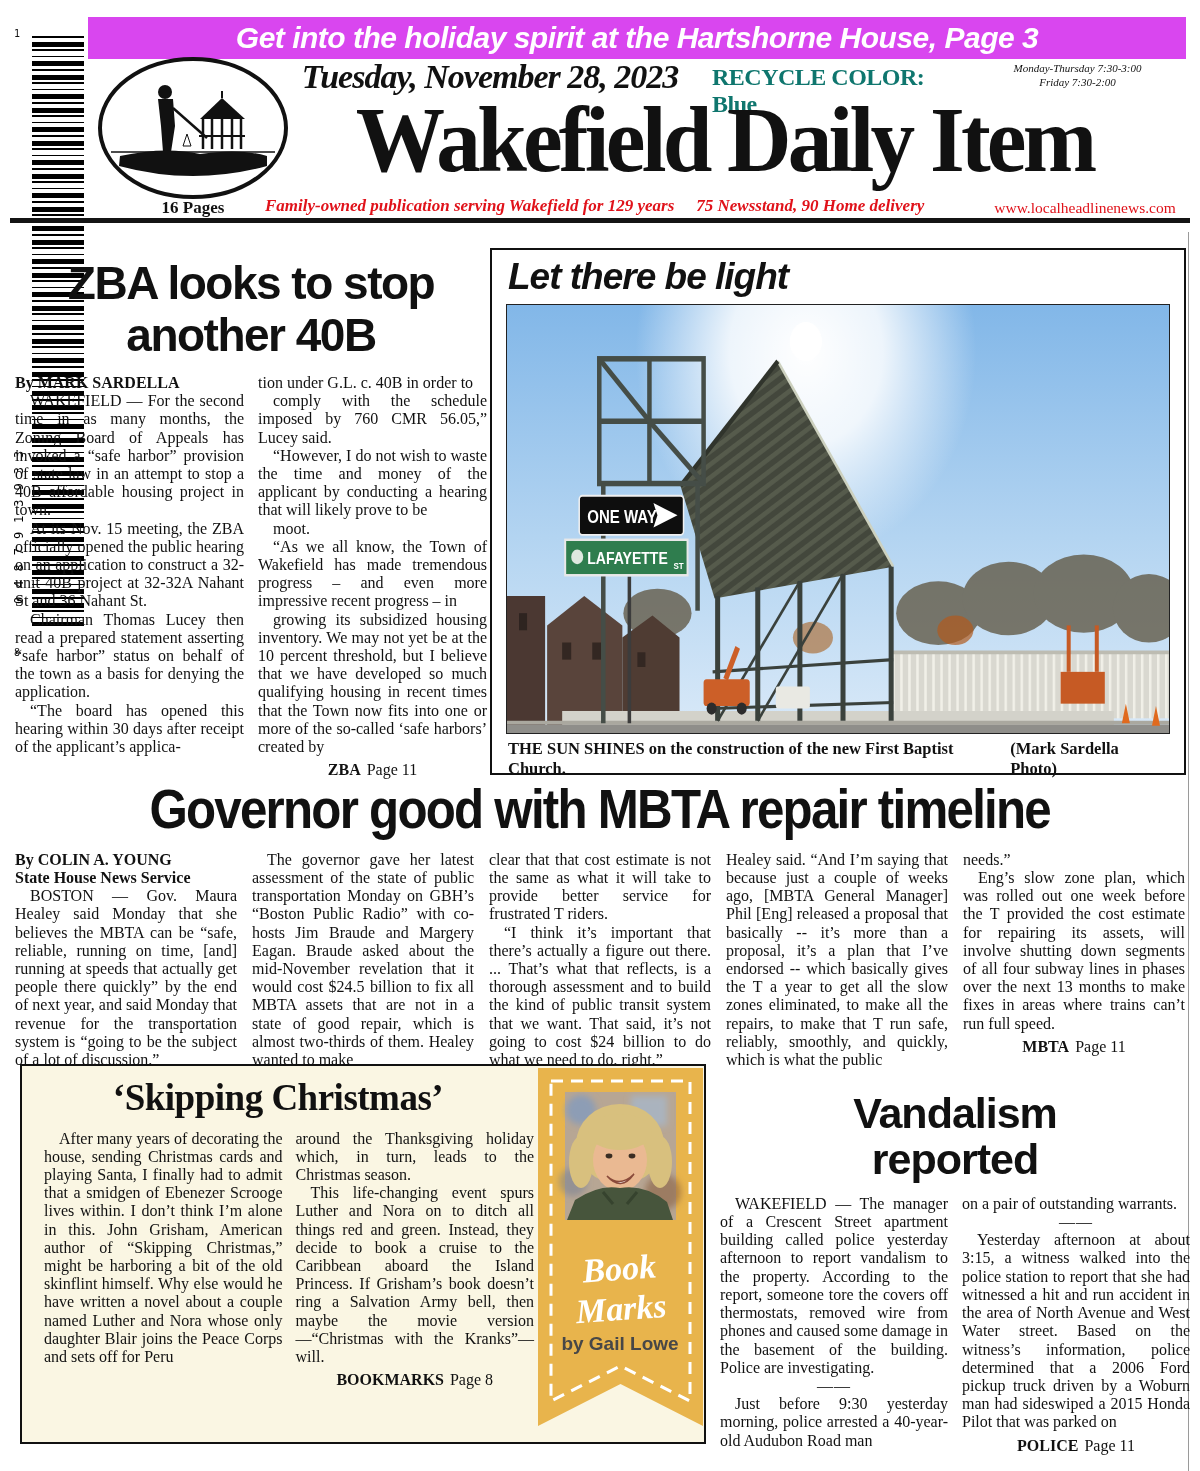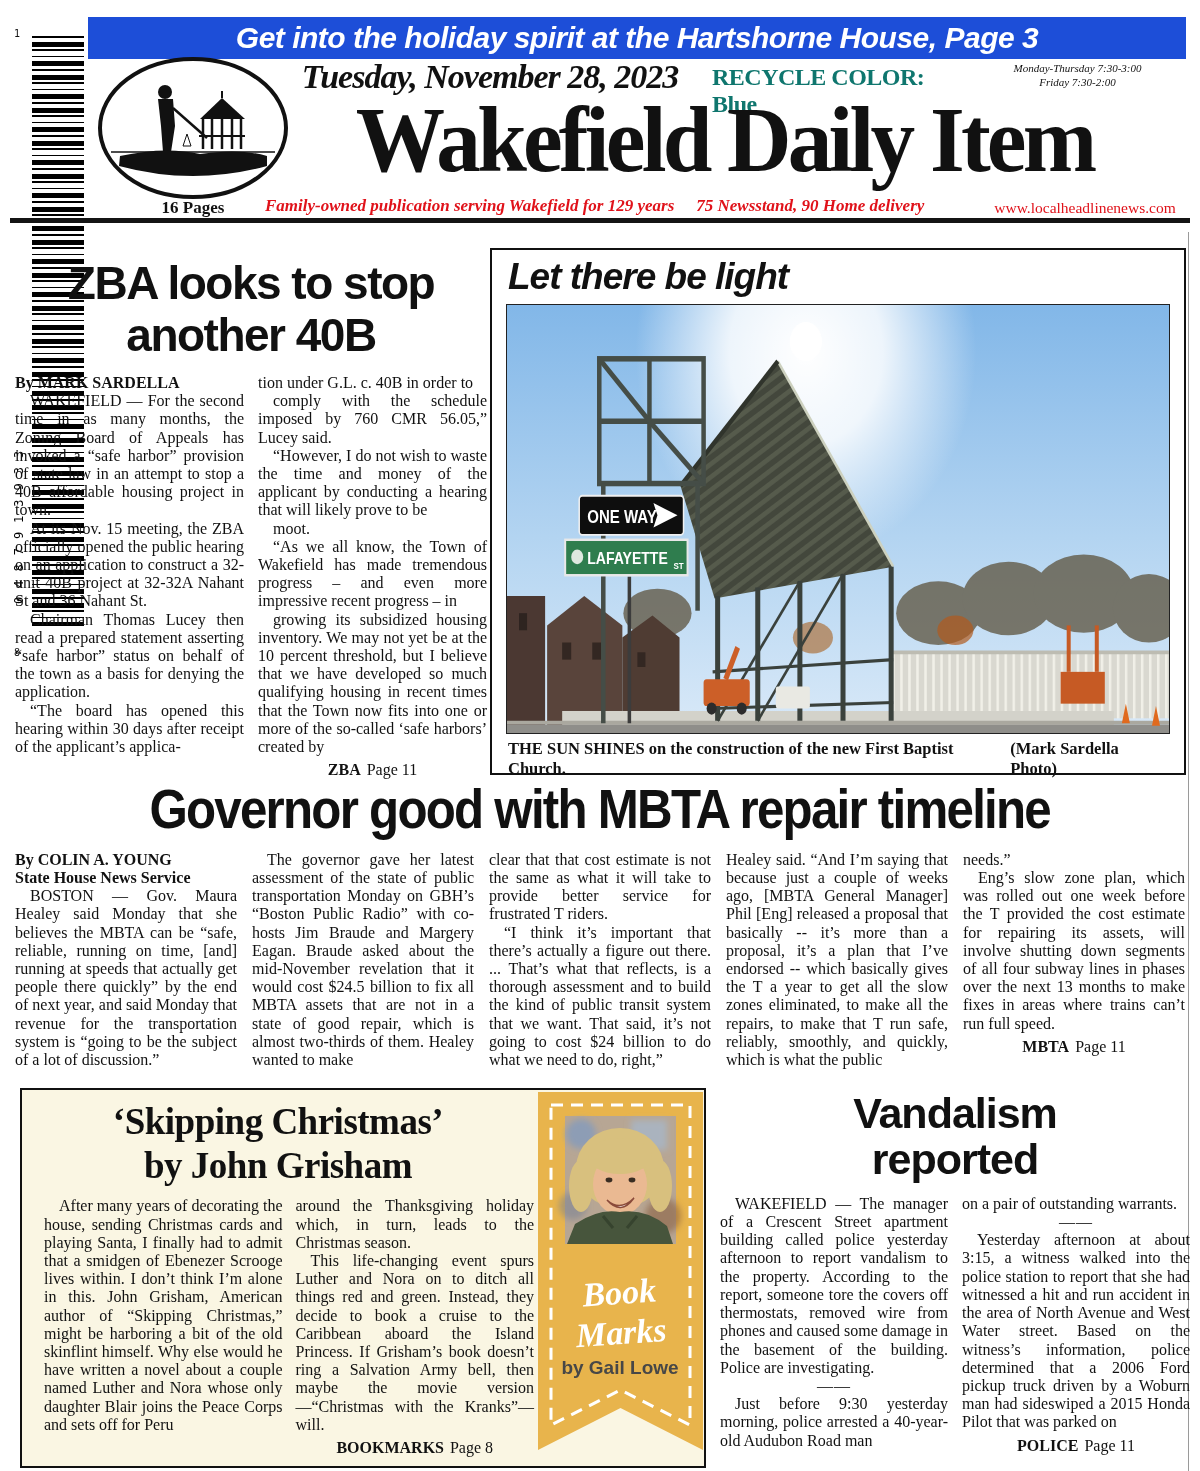--- a/index.html
+++ b/index.html
@@ -23,21 +23,21 @@
       #000 6px,#000 11px,#fff 11px,#fff 13px,
       #000 13px,#000 15px,#fff 15px,#fff 20px,
       #000 20px,#000 21px,#fff 21px,#fff 25px,
       #000 25px,#000 30px,#fff 30px,#fff 33px);
   }
   #barcode .tick-top { position:absolute; left:2px; top:-2px; font-size:10px; font-family:"DejaVu Sans Mono",monospace;}
   #barcode .tick-bottom { position:absolute; left:2px; bottom:-16px; font-size:10px; font-family:"DejaVu Sans Mono",monospace;}
   
   #banner {
     position:absolute; left:88px; top:17px; width:1098px; height:42px;
-    background:#1d4ed8; color:#fff; display:flex; align-items:center; justify-content:center;
+    background:#d946ef; color:#fff; display:flex; align-items:center; justify-content:center;
     font-family:"Liberation Sans", sans-serif; font-weight:bold; font-style:italic;
     font-size:30px; letter-spacing:-0.5px;
   }
   
   #logo { position:absolute; left:95px; top:56px; width:196px; height:146px; }
   #pages-count { position:absolute; left:95px; top:198px; width:196px; text-align:center;
     font-weight:bold; font-size:17px; }
   #date-line { position:absolute; left:275px; top:58px; width:430px; text-align:center;
     font-weight:bold; font-style:italic; font-size:34px; letter-spacing:-1px; }
   #recycle { position:absolute; left:712px; top:64px; width:250px;
@@ -79,21 +79,21 @@
   #photo-caption { display:flex; justify-content:space-between; margin:5px 16px 0 16px;
     font-weight:bold; font-size:16.5px; }
   
   #governor { position:absolute; left:15px; top:780px; width:1170px; }
   #governor .headline { text-align:center; font-family:"Liberation Sans", sans-serif;
     font-weight:bold; font-size:56px; line-height:1.05; letter-spacing:-2px; white-space:nowrap; }
   #governor .headline span { display:inline-block; transform:scaleX(0.88); transform-origin:center; }
   #governor .cols { gap:15px; margin-top:12px; }
   #governor .col { flex:1; }
   
-  #bookmarks { position:absolute; left:20px; top:1088px; width:686px; height:380px;
+  #bookmarks { position:absolute; left:20px; top:1064px; width:686px; height:380px;
     border:2px solid #111; background:#faf6e3; }
   #bookmarks .headline { width:512px; text-align:center; font-weight:bold;
     font-size:37px; line-height:1.18; margin-top:10px; letter-spacing:-0.5px; }
   #bookmarks .cols { width:512px; gap:13px; margin-top:10px; padding-left:22px; }
   #bookmarks .col { flex:1; }
   #ribbon { position:absolute; left:516px; top:2px; width:165px; height:358px; }
   
   #vandalism { position:absolute; left:720px; top:1090px; width:470px; }
   #vandalism .headline { text-align:center; font-family:"Liberation Sans", sans-serif;
     font-weight:bold; font-size:43px; line-height:1.08; letter-spacing:-1px; }
@@ -312,21 +312,20 @@
         <p class="cont">needs.”</p>
         <p>Eng’s slow zone plan, which was rolled out one week before the T provided the cost estimate for repairing its assets, will involve shutting down segments of all four subway lines in phases over the next 13 months to make fixes in areas where trains can’t run full speed.</p>
         <p class="jump"><b>MBTA</b><span>Page 11</span></p>
       </div>
     </div>
   </div>
 
   <div id="bookmarks">
     <div class="headline">
       <div>‘Skipping Christmas’</div>
-      <div>by John Grisham</div>
     </div>
     <div class="cols">
       <div class="col">
         <p>After many years of decorating the house, sending Christmas cards and playing Santa, I finally had to admit that a smidgen of Ebenezer Scrooge lives within. I don’t think I’m alone in this. John Grisham, American author of “Skipping Christmas,” might be harboring a bit of the old skinflint himself. Why else would he have written a novel about a couple named Luther and Nora whose only daughter Blair joins the Peace Corps and sets off for Peru</p>
       </div>
       <div class="col">
         <p class="cont">around the Thanksgiving holiday which, in turn, leads to the Christmas season.</p>
         <p>This life-changing event spurs Luther and Nora on to ditch all things red and green. Instead, they decide to book a cruise to the Caribbean aboard the Island Princess. If Grisham’s book doesn’t ring a Salvation Army bell, then maybe the movie version—“Christmas with the Kranks”—will.</p>
         <p class="jump"><b>BOOKMARKS</b><span>Page 8</span></p>
       </div>

